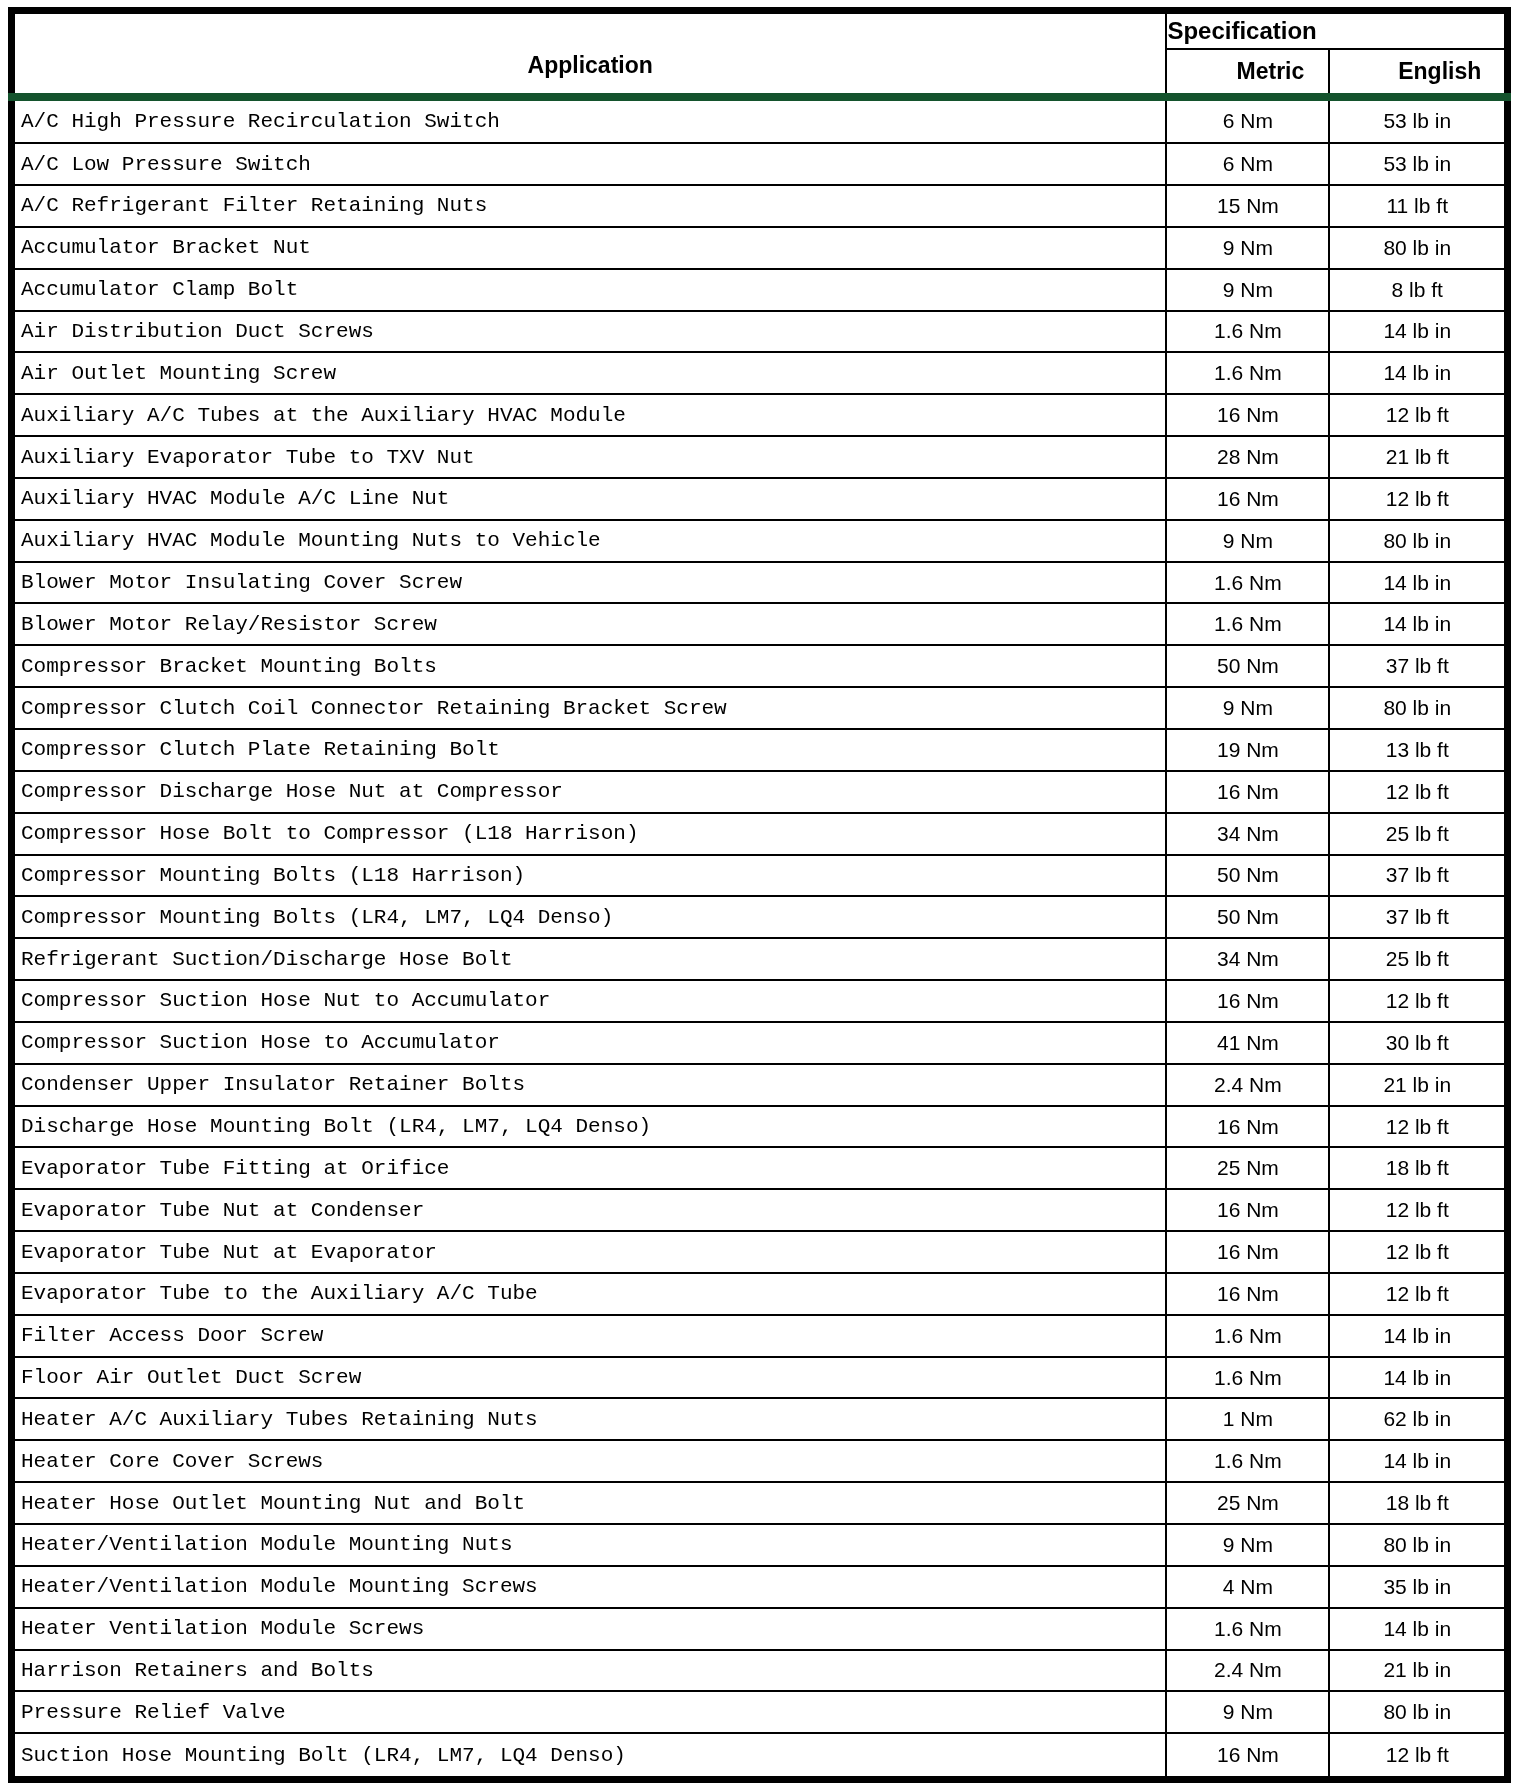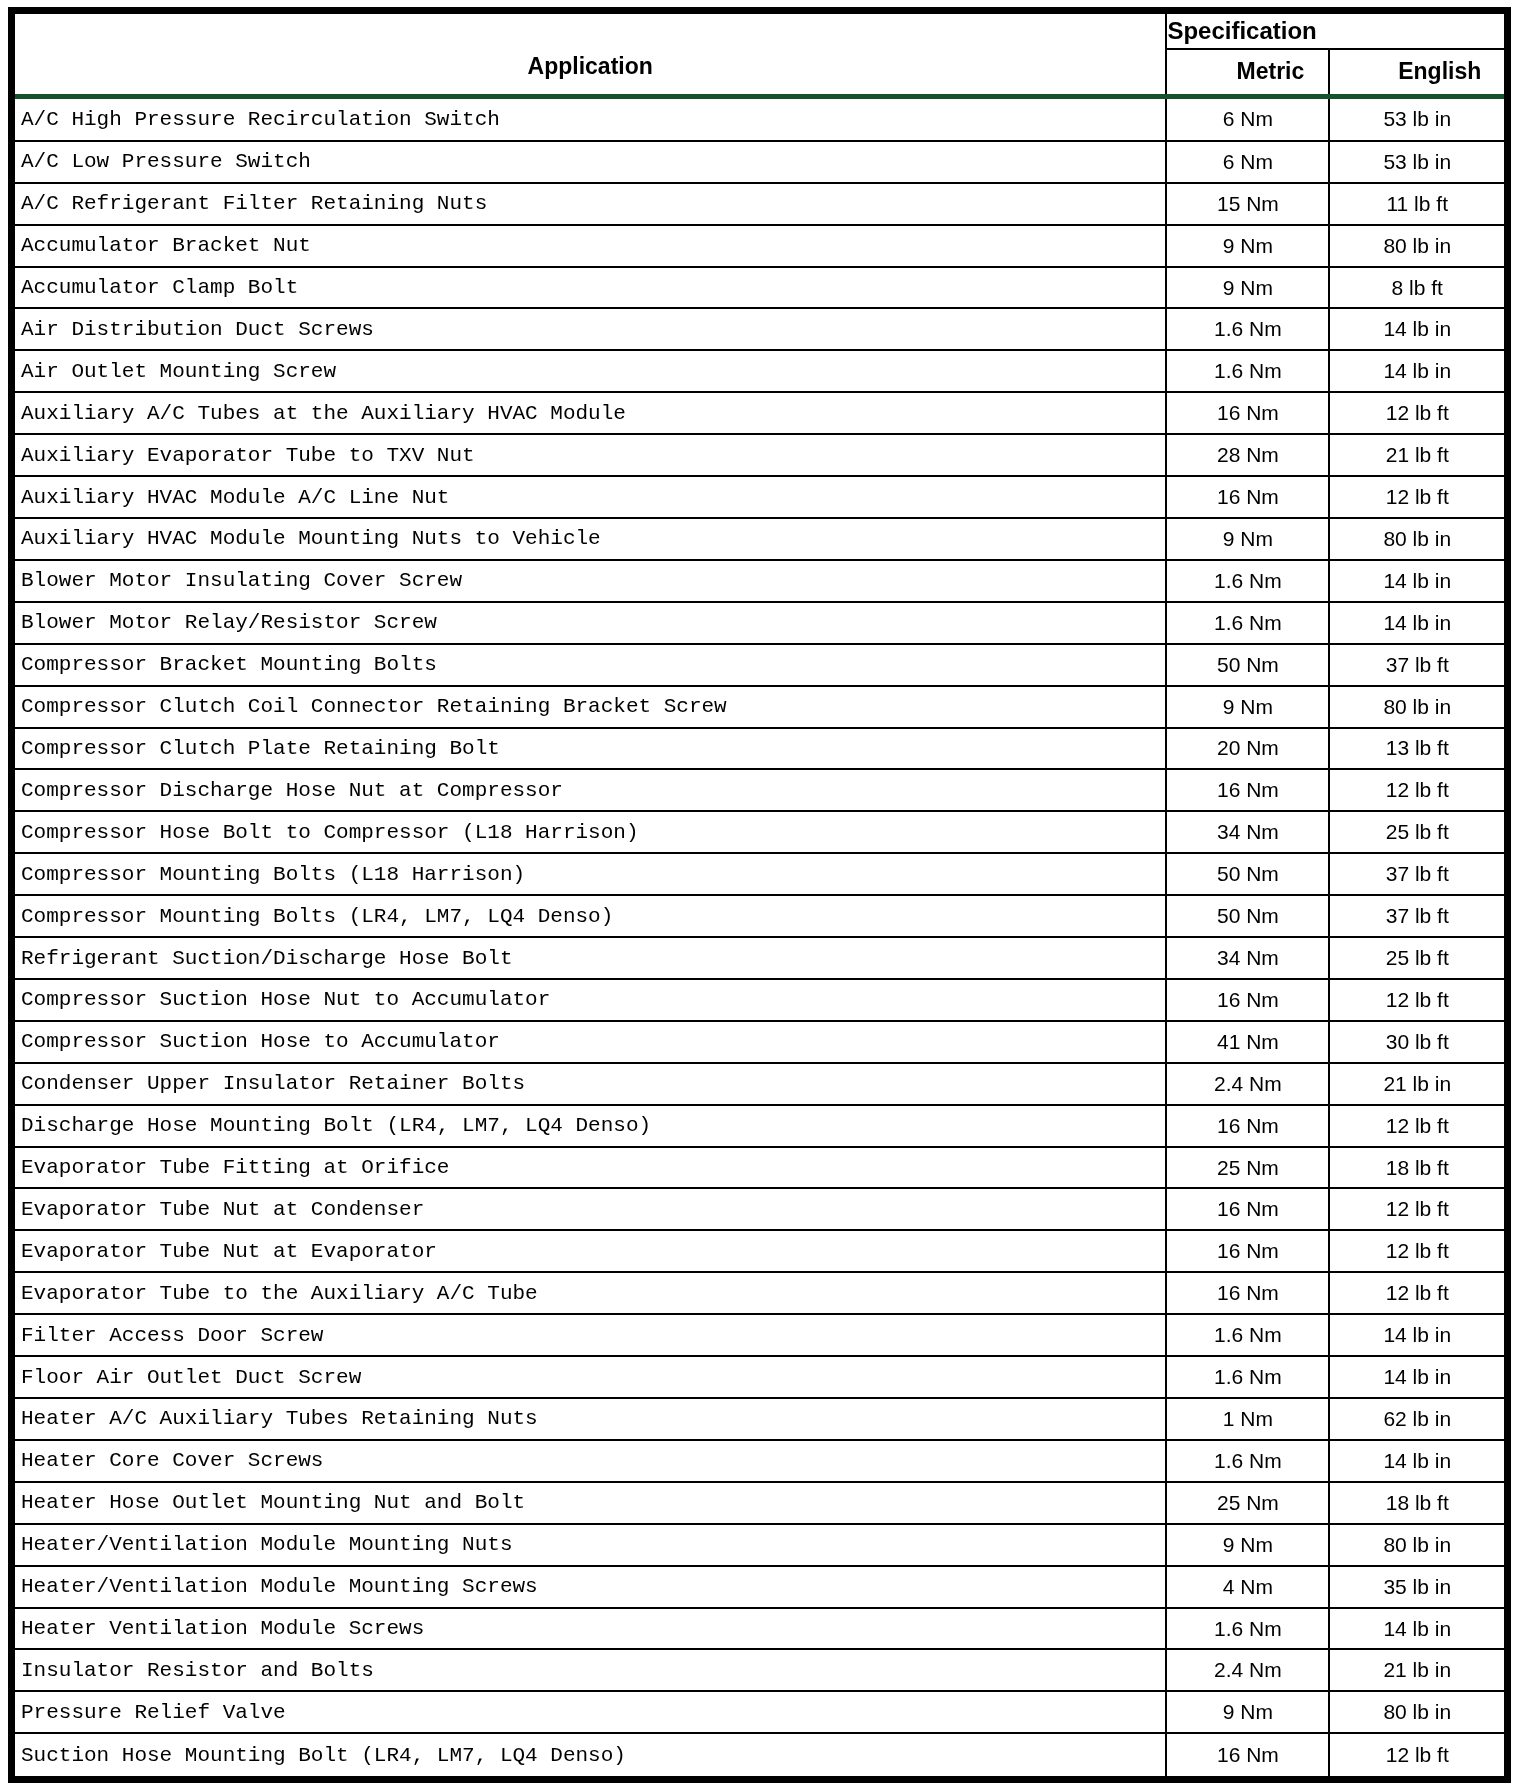--- a/index.html
+++ b/index.html
@@ -56,21 +56,21 @@
   }
   th.sub-hdr {
     text-align: center;
     vertical-align: middle;
     font-size: 23px;
     font-weight: bold;
     padding-left: 45px;
   }
   thead tr.hdr-row-2 th,
   thead th.app-hdr {
-    border-bottom: 5px solid #14532d;
+    border-bottom: 8px solid #14532d;
     text-align: center;
   }
 
   
   td.app-cell {
     text-align: left;
     vertical-align: middle;
     padding-left: 6px;
     font-size: 21px;
     font-family: Liberation Mono, monospace;
@@ -187,21 +187,21 @@
   </tr>
 
   <tr class="data-row">
     <td class="app-cell">Compressor Clutch Coil Connector Retaining Bracket Screw</td>
     <td class="num-cell">9 Nm</td>
     <td class="num-cell">80 lb in</td>
   </tr>
 
   <tr class="data-row">
     <td class="app-cell">Compressor Clutch Plate Retaining Bolt</td>
-    <td class="num-cell">20 Nm</td>
+    <td class="num-cell">19 Nm</td>
     <td class="num-cell">13 lb ft</td>
   </tr>
 
   <tr class="data-row">
     <td class="app-cell">Compressor Discharge Hose Nut at Compressor</td>
     <td class="num-cell">16 Nm</td>
     <td class="num-cell">12 lb ft</td>
   </tr>
 
   <tr class="data-row">
@@ -318,21 +318,21 @@
     <td class="num-cell">35 lb in</td>
   </tr>
 
   <tr class="data-row">
     <td class="app-cell">Heater Ventilation Module Screws</td>
     <td class="num-cell">1.6 Nm</td>
     <td class="num-cell">14 lb in</td>
   </tr>
 
   <tr class="data-row">
-    <td class="app-cell">Insulator Resistor and Bolts</td>
+    <td class="app-cell">Harrison Retainers and Bolts</td>
     <td class="num-cell">2.4 Nm</td>
     <td class="num-cell">21 lb in</td>
   </tr>
 
   <tr class="data-row">
     <td class="app-cell">Pressure Relief Valve</td>
     <td class="num-cell">9 Nm</td>
     <td class="num-cell">80 lb in</td>
   </tr>
 

